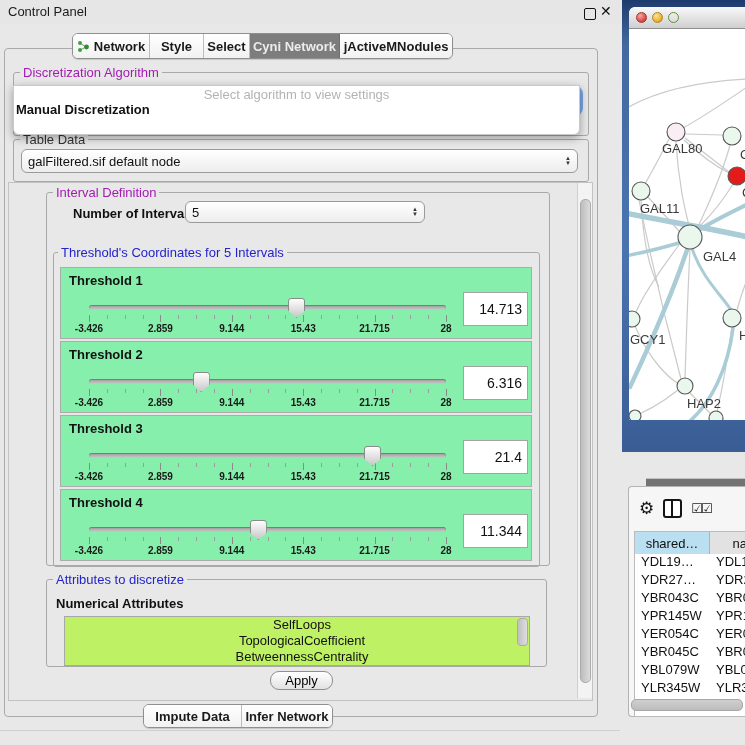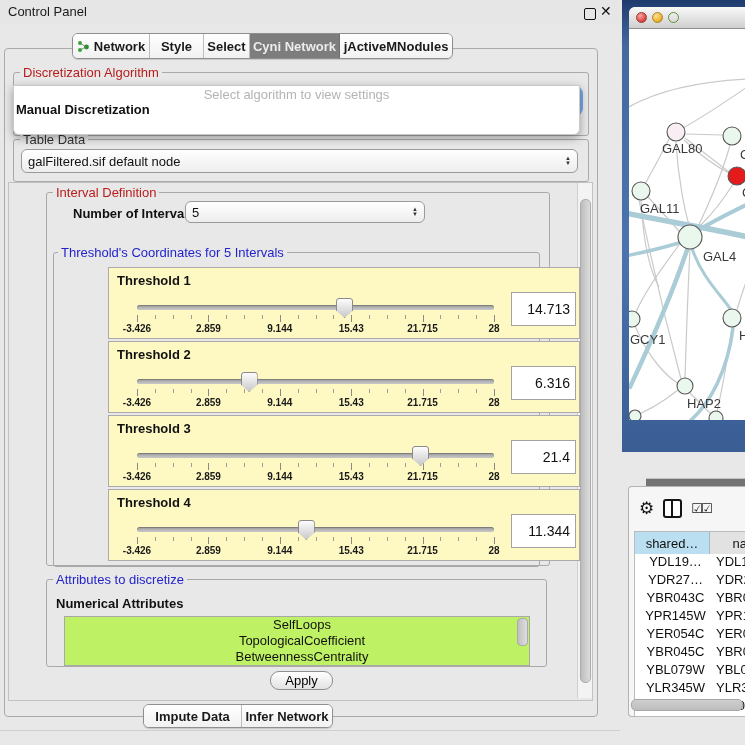--- a/index.html
+++ b/index.html
@@ -18,39 +18,39 @@
            box-shadow:0 1px 1px rgba(0,0,0,.15);}
   .seg{display:flex;align-items:center;justify-content:center;font-size:13px;font-weight:600;
        color:#1a1a1a;border-right:1px solid #bdbdbd;background:linear-gradient(#ffffff,#f1f1f1);white-space:nowrap;}
   .seg:last-child{border-right:none;}
   .seg.sel{background:#7d7d7d;color:#ececec;border-right-color:#6f6f6f;}
   #top-tabs{left:72px;top:33px;height:24px;}
   #bottom-tabs{left:143px;top:704px;height:22px;}
   
   .groupbox{border:1px solid #a9a9a9;border-radius:3px;}
   .gtitle{position:absolute;font-size:13px;background:#e8e8e8;padding:0 3px;line-height:13px;}
-  .green{color:#b91c1c;}.blue{color:#2323cc;}.dark{color:#333;}
+  .green{color:#a21caf;}.blue{color:#2323cc;}.dark{color:#333;}
   
   .combo{background:linear-gradient(#ffffff,#ededed);border:1px solid #9a9a9a;border-radius:6px;
          display:flex;align-items:center;font-size:13px;color:#111;padding:0 6px;box-sizing:border-box;}
   .combo .ctext{flex:1;overflow:hidden;white-space:nowrap;}
   .spin{display:flex;flex-direction:column;align-items:center;line-height:5px;font-size:6px;color:#333;}
   
   #algo-popup{left:13px;top:85px;width:565px;height:48px;background:#fff;border:1px solid #c9c9c9;
               border-radius:0 0 6px 6px;box-shadow:0 3px 10px rgba(0,0,0,.35);z-index:30;font-size:13px;}
   #algo-popup .prompt{text-align:center;color:#b3b3b3;padding-top:1px;height:15px;}
   #algo-popup .item{padding:0 2px;height:16px;line-height:16px;color:#111;white-space:nowrap;}
   #algo-popup .item.b{font-weight:bold;}
   
   #viewport{left:8px;top:182px;width:583px;height:517px;border:1px solid #c2c2c2;background:#e8e8e8;}
   #vscroll{left:577px;top:183px;width:14px;height:515px;background:#f3f3f3;border-left:1px solid #cfcfcf;}
   #vscroll .thumb{position:absolute;left:2px;top:16px;width:9px;height:482px;border-radius:5px;
                   background:linear-gradient(90deg,#bdbdbd,#dcdcdc);border:1px solid #ababab;}
   
-  .tbox{position:absolute;left:60px;width:470px;height:70px;border:1px solid #ababab;background:#fef9c3;margin-left:48px;}
+  .tbox{position:absolute;left:60px;width:470px;height:70px;border:1px solid #ababab;background:#86efac;}
   .tlabel{position:absolute;left:8px;top:5px;font-size:13px;font-weight:bold;}
   .szone{position:absolute;left:28px;top:30px;width:357px;height:38px;}
   .strack{position:absolute;left:0;top:7px;width:100%;height:5px;border-radius:3px;
           background:linear-gradient(#9e9e9e,#c9c9c9);box-shadow:inset 0 1px 1px rgba(0,0,0,.25);}
   .shandle{position:absolute;top:0;width:15px;height:18px;margin-left:-7px;
            background:linear-gradient(#fdfdfd,#c9c9c9);border:1px solid #8a8a8a;border-radius:3px 3px 0 0;
            clip-path:polygon(0 0,100% 0,100% 62%,50% 100%,0 62%);}
   .tick{position:absolute;top:17px;width:1px;background:#8a8a8a;}
   .tick.minor{height:4px;background:#9d9d9d;}
   .tick.major{height:7px;}
@@ -79,21 +79,21 @@
   #tp-body{left:628px;top:486px;width:117px;height:229px;background:#f6f6f6;border:1px solid #b3b3b3;border-right:none;border-radius:4px 0 0 4px;}
   #tp-toolbar{left:10px;top:8px;width:107px;height:26px;display:flex;align-items:center;gap:9px;}
   #gear-ico{font-size:17px;color:#141414;line-height:17px;}
   #cols-ico{width:15px;height:15px;border:2px solid #141414;border-radius:3px;position:relative;background:#fff;}
   #cols-ico:before{content:"";position:absolute;left:6px;top:0;width:2px;height:15px;background:#141414;}
   .cb-ico{font-size:13px;color:#222;line-height:13px;letter-spacing:-2px;}
   #tp-table{left:5px;top:44px;width:112px;background:#fff;border:1px solid #bbb;border-right:none;}
   .hcell{box-sizing:border-box;height:22px;display:flex;align-items:center;justify-content:center;
          font-size:13px;border-right:1px solid #9fb9c6;}
   .trow{display:flex;height:18px;font-size:13px;background:#fff;}
-  .trow span{display:block;box-sizing:border-box;padding-left:6px;white-space:nowrap;overflow:hidden;text-align:center;}
+  .trow span{display:block;box-sizing:border-box;padding-left:6px;white-space:nowrap;overflow:hidden;}
   #hscroll{position:absolute;left:2px;top:212px;width:110px;height:10px;border-radius:5px;
            background:linear-gradient(#cfcfcf,#bdbdbd);border:1px solid #a7a7a7;}
 </style>
 </head>
 <body>
 
 <div class="abs" id="cp-header">
   <div class="abs" id="cp-title">Control Panel</div>
   <div class="abs" id="float-btn"></div>
   <div class="abs" id="close-btn">✕</div>

